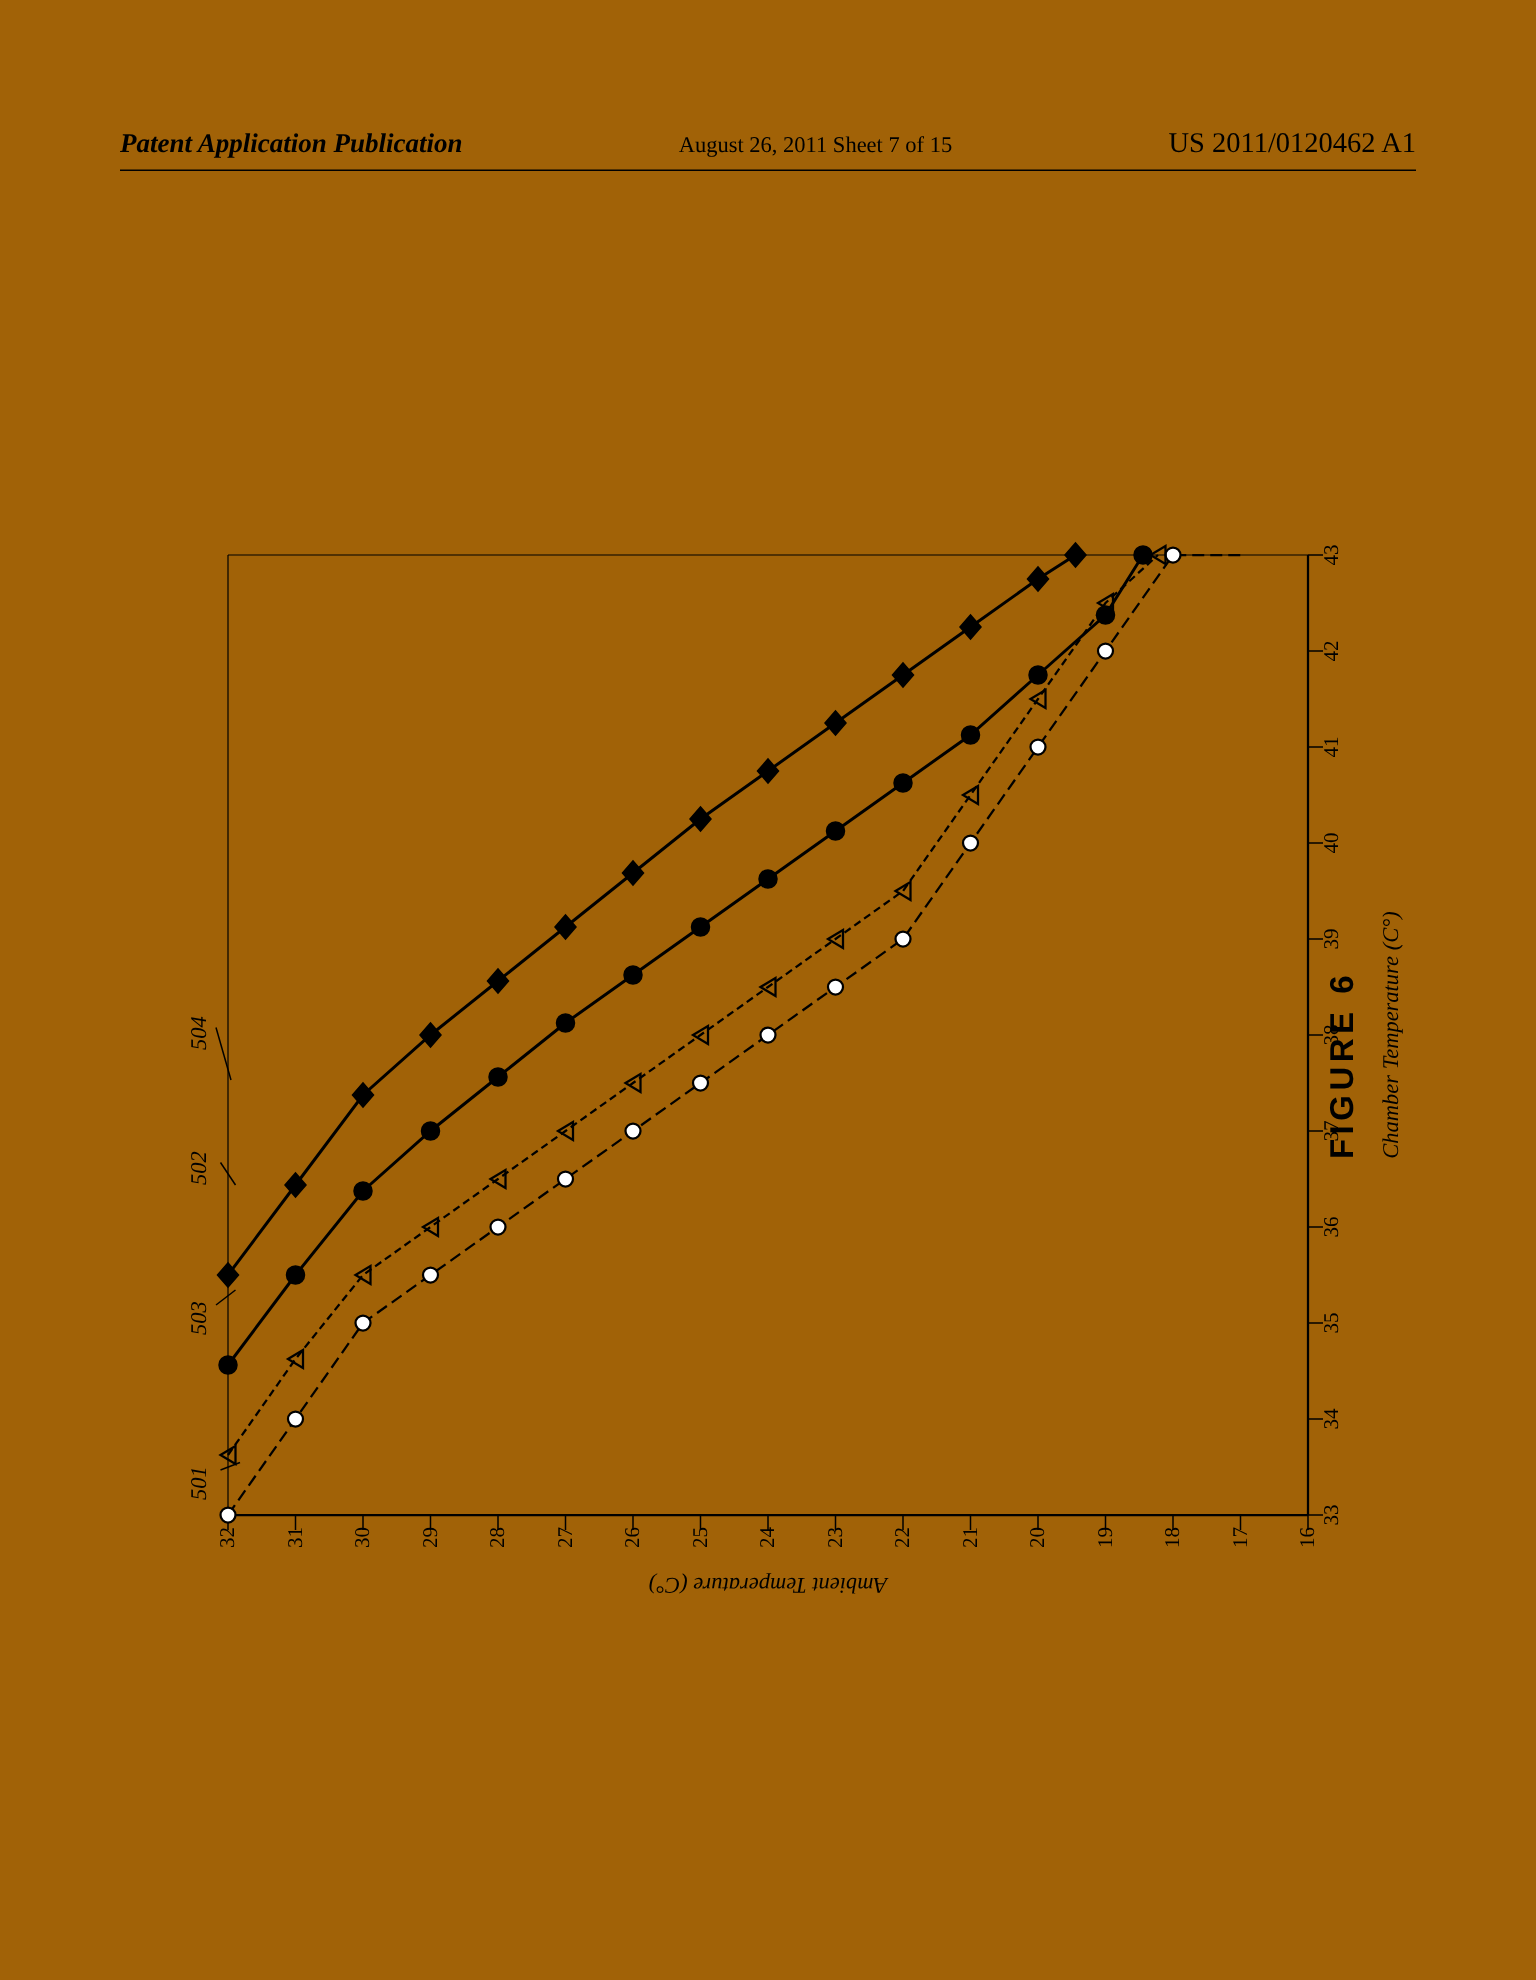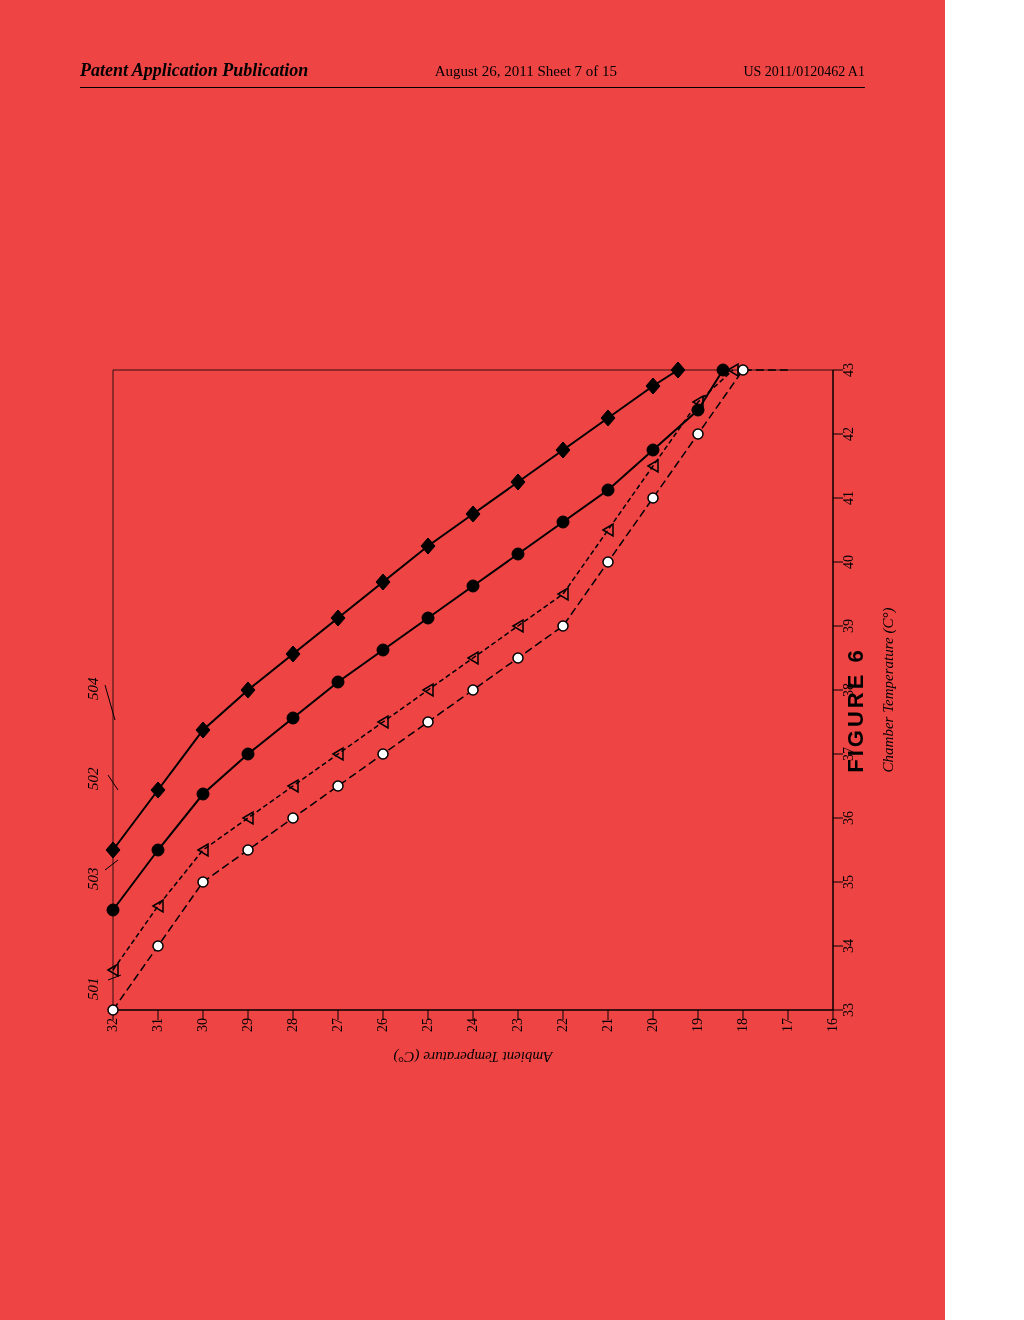--- a/index.html
+++ b/index.html
@@ -5,23 +5,23 @@
     * { margin: 0; padding: 0; box-sizing: border-box; }
     body {
       background: #fff;
       width: 1024px;
       height: 1320px;
       font-family: 'Times New Roman', Times, serif;
       overflow: hidden;
       position: relative;
     }
     .page {
-      width: 945px;
+      width: 1024px;
       height: 1320px;
-      background: #ef4444;
+      background: #a16207;
       position: relative;
     }
     .header {
       position: absolute;
       top: 60px;
       left: 80px;
       right: 80px;
       display: flex;
       justify-content: space-between;
       align-items: baseline;
@@ -30,21 +30,22 @@
     }
     .header-left {
       font-weight: bold;
       font-size: 18px;
       font-style: italic;
     }
     .header-center {
       font-size: 15px;
     }
     .header-right {
-      font-size: 14px;
+      font-size: 19px;
+      margin-top: 25px;
     }
     .figure-container {
       position: absolute;
       top: 160px;
       left: 60px;
       right: 60px;
       bottom: 120px;
       display: flex;
       align-items: center;
       justify-content: center;

